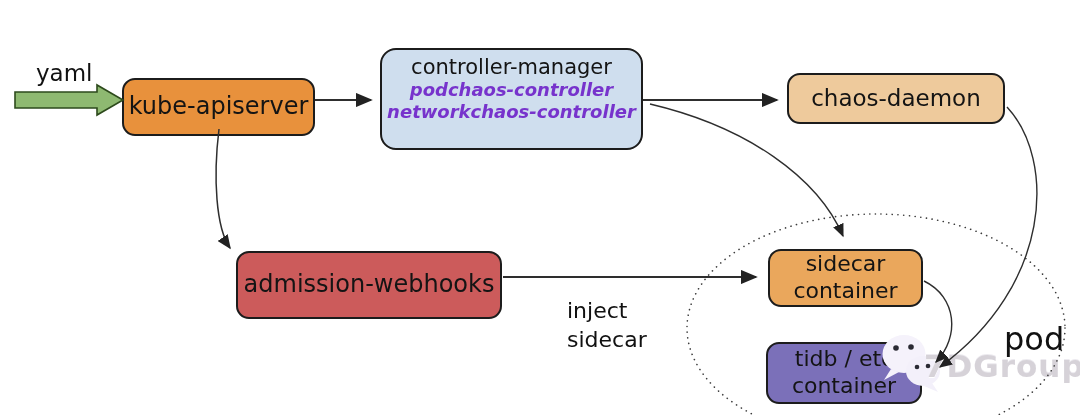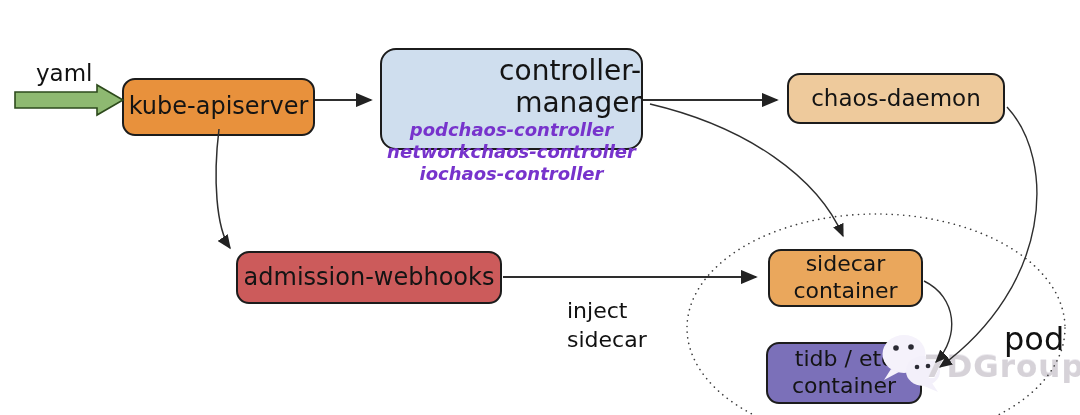--- a/index.html
+++ b/index.html
@@ -23,24 +23,24 @@
     align-items:center;
     justify-content:center;
     text-align:center;
     white-space:pre-line;
     z-index:1;
     line-height:1.22;
   }
   .node-kube       {left:122px;top:70px;width:193px;height:58px;background:#e8913c;font-size:24px;margin-top:8px;}
   .node-cm         {left:380px;top:48px;width:263px;height:102px;background:#cfdeee;border-radius:16px;
                     flex-direction:column;justify-content:flex-start;padding-top:5px;}
-  .cm-title        {font-size:28px;line-height:1.15;text-align:right;}
+  .cm-title        {font-size:21px;line-height:1.15;text-align:right;}
   .cm-controller   {font-size:18px;font-style:italic;font-weight:600;color:#7733cc;line-height:1.22;}
   .node-daemon     {left:787px;top:73px;width:218px;height:51px;background:#eeca9c;font-size:23px;}
-  .node-webhooks   {left:236px;top:251px;width:266px;height:53px;background:#cc5b5b;font-size:24px;}
+  .node-webhooks   {left:236px;top:251px;width:266px;height:68px;background:#cc5b5b;font-size:24px;}
   .node-sidecar    {left:768px;top:249px;width:155px;height:58px;background:#eaa75c;font-size:22px;}
   .node-tidb       {left:766px;top:342px;width:156px;height:62px;background:#7b70b9;font-size:22px;}
   .floating-label{
     position:absolute;z-index:1;color:#111111;white-space:pre-line;
   }
   .label-yaml   {left:36px;top:60px;font-size:23px;}
   .label-inject {left:567px;top:297px;font-size:22px;line-height:1.3;}
   .label-pod    {left:1004px;top:320px;font-size:32px;}
   .watermark-text{
     position:absolute;left:924px;top:348px;
@@ -97,21 +97,20 @@
   </svg>
 
   <div class="node node-kube">
     <span>kube-apiserver</span>
   </div>
 
   <div class="node node-cm">
     <div class="cm-title">controller-manager</div>
     <div class="cm-controller">podchaos-controller</div>
     <div class="cm-controller">networkchaos-controller</div>
-    <div class="cm-controller">iochaos-controller</div>
   </div>
 
   <div class="node node-daemon">
     <span>chaos-daemon</span>
   </div>
 
   <div class="node node-webhooks">
     <span>admission-webhooks</span>
   </div>
 

